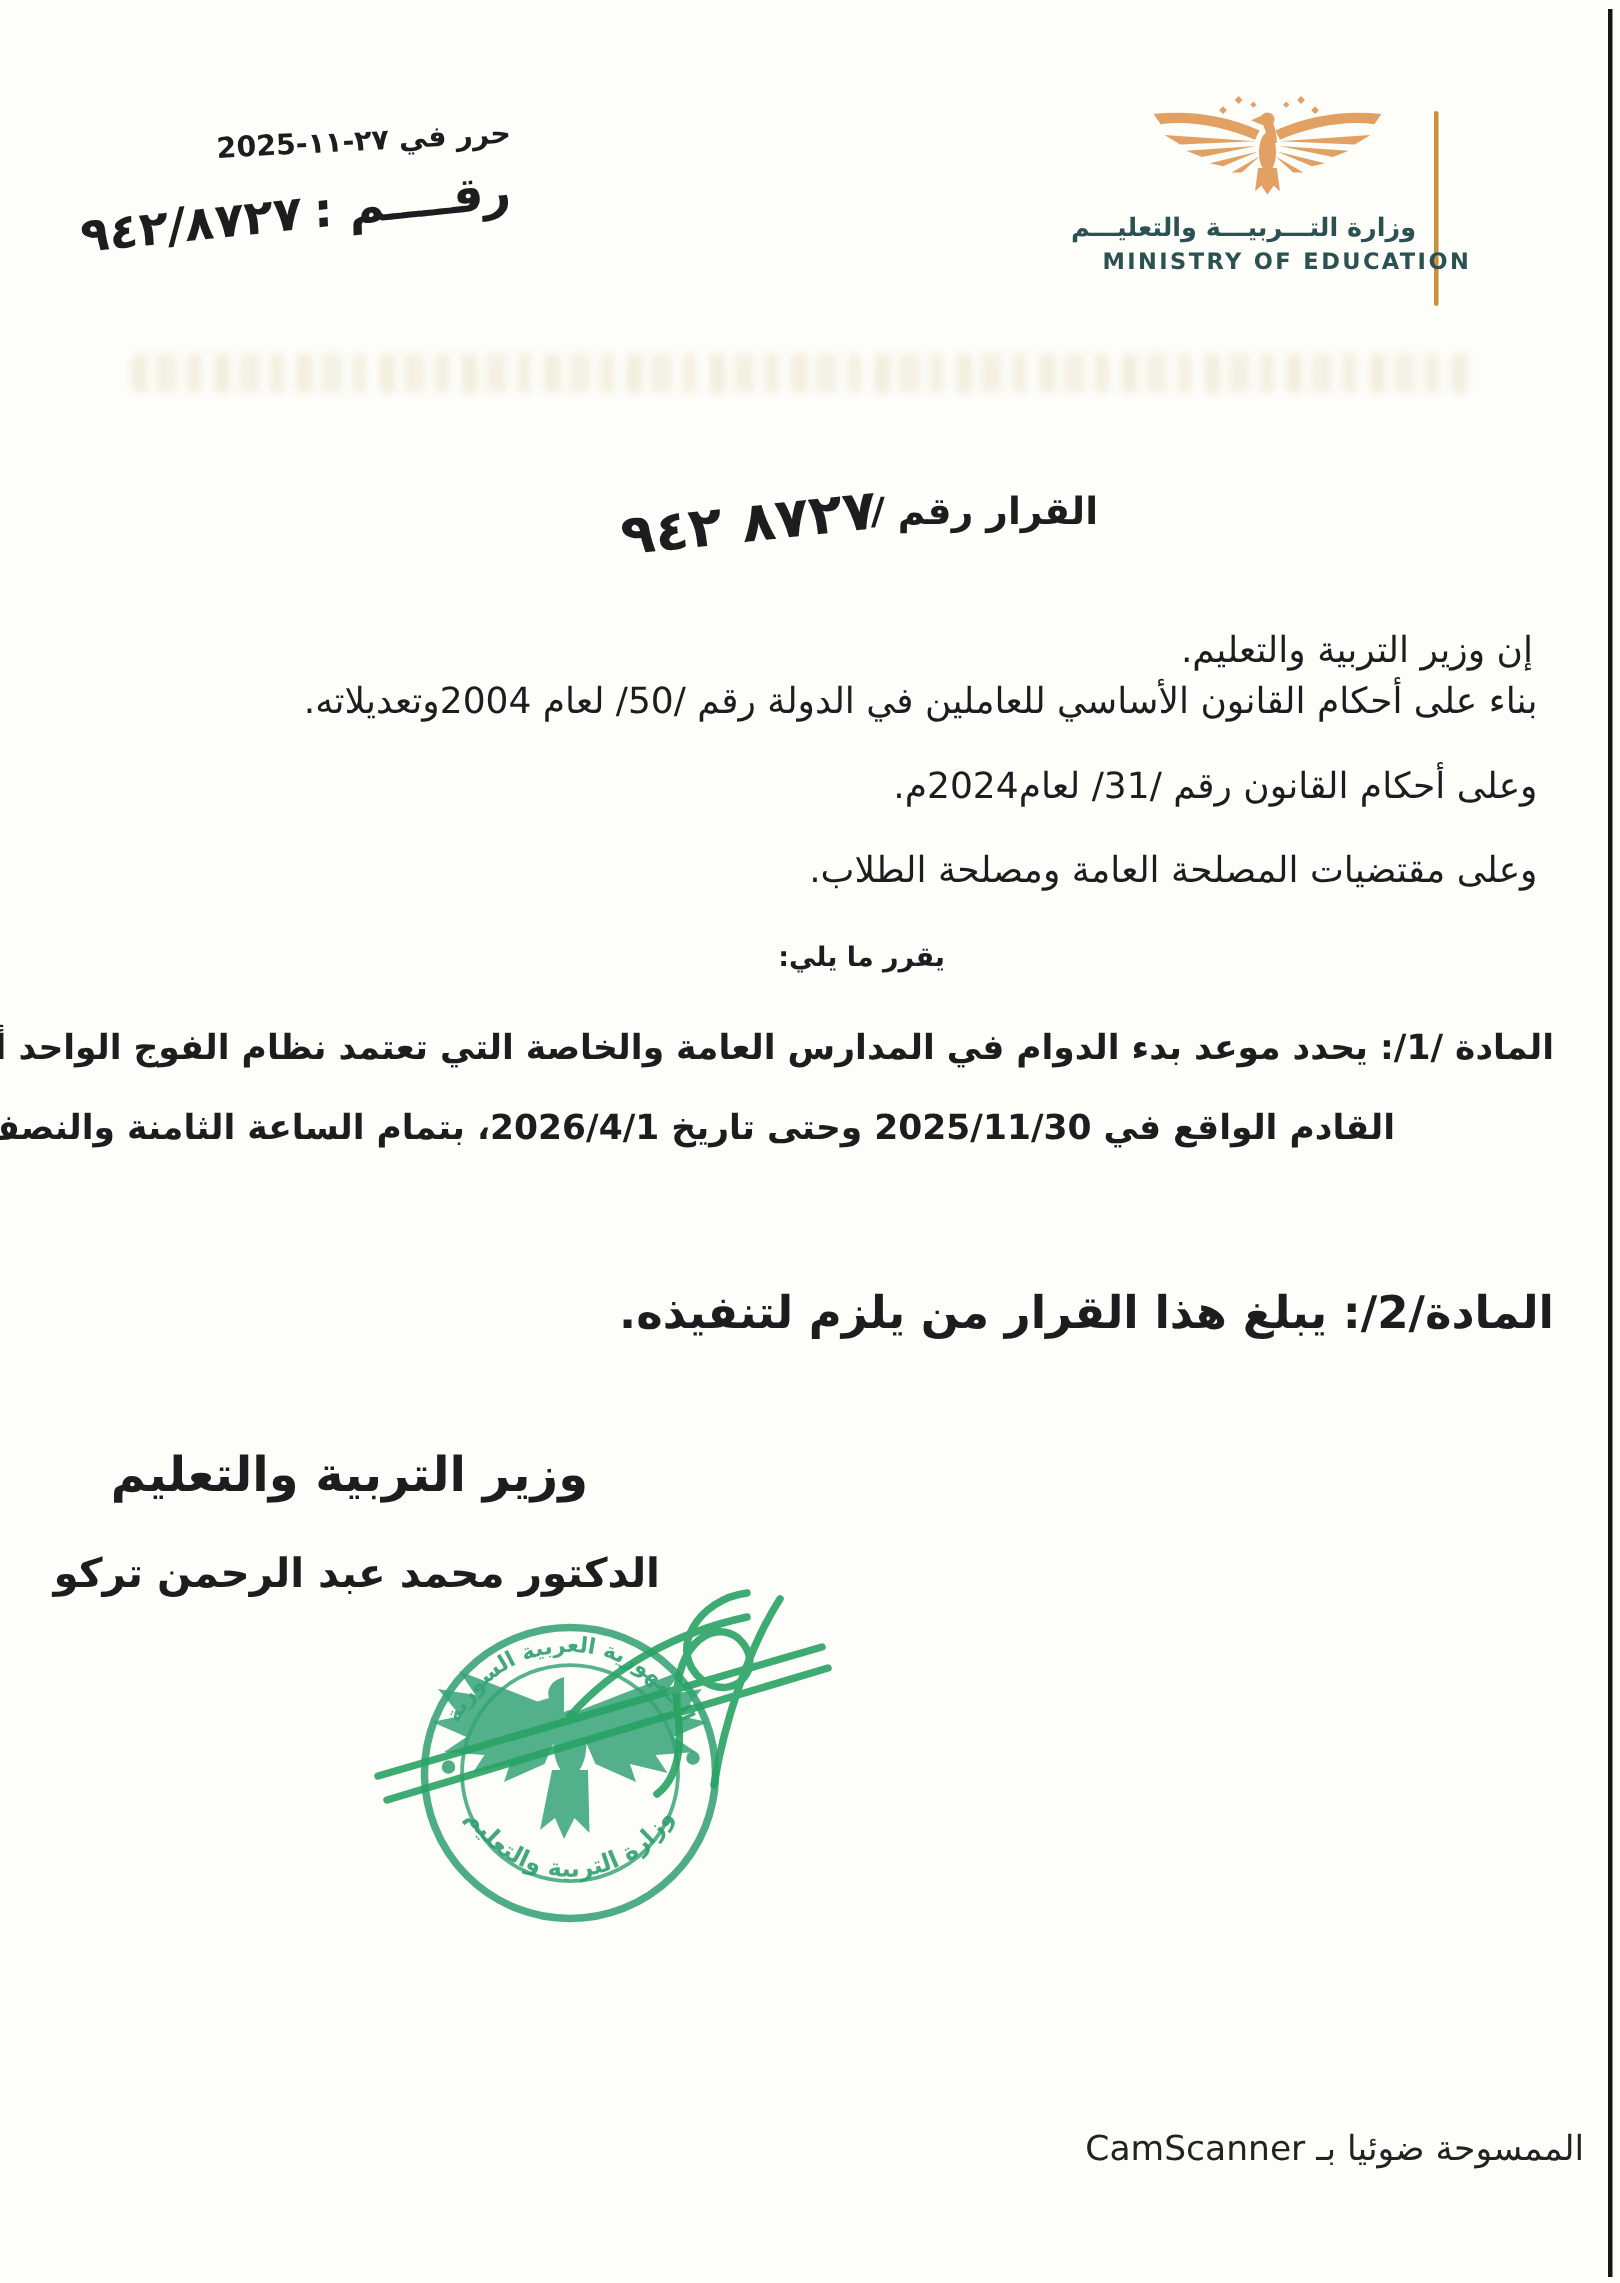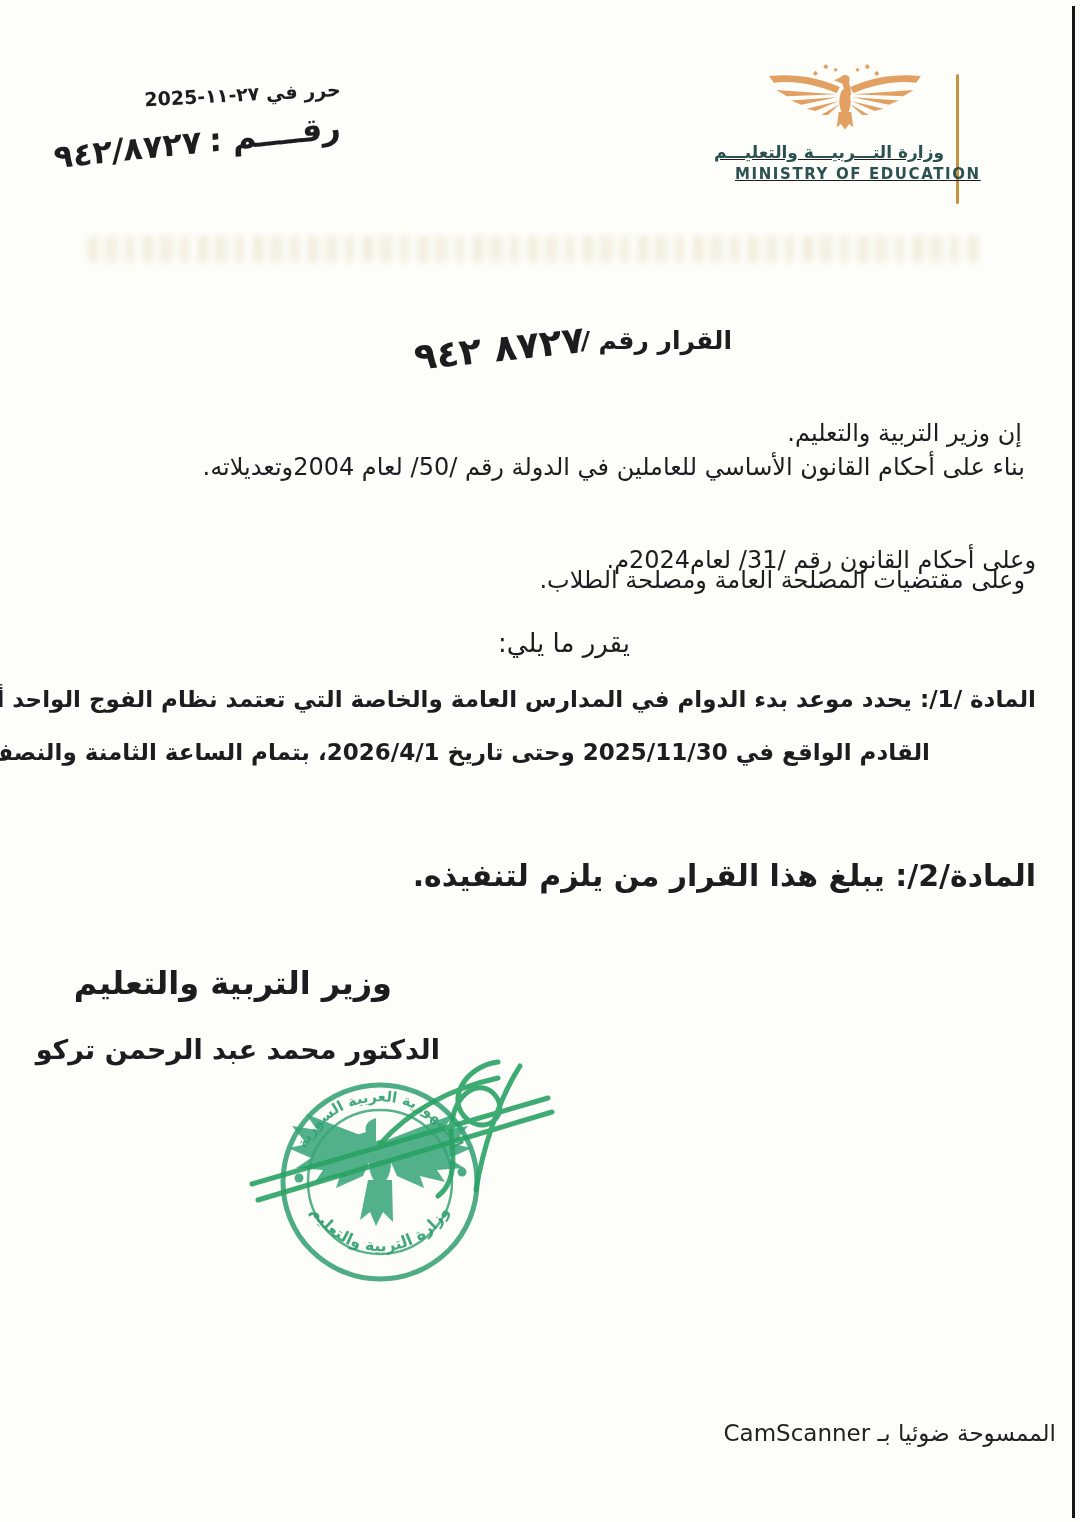--- a/index.html
+++ b/index.html
@@ -30,40 +30,40 @@
     font-size:19px;font-weight:bold;transform:rotate(-3deg);
     transform-origin:right center;letter-spacing:1px;white-space:nowrap;
   }
   .hh-line2{
     margin-top:8px;display:flex;direction:rtl;align-items:center;gap:8px;
     font-size:32px;font-weight:bold;transform:rotate(-6deg) skewX(-4deg);
     transform-origin:right center;white-space:nowrap;
   }
   .hh-num{direction:ltr;unicode-bidi:isolate;letter-spacing:2px;}
   
-  .logo-block{position:absolute;left:700px;top:62px;width:258px;text-align:center;text-decoration:underline;}
+  .logo-block{position:absolute;left:700px;top:62px;width:258px;text-align:center;}
   .logo-eagle{display:block;margin:0 0 2px 60px;}
   .ministry-ar{font-size:17px;font-weight:bold;letter-spacing:.5px;white-space:nowrap;direction:rtl;}
   .ministry-en{font-size:15px;font-weight:bold;letter-spacing:1.6px;white-space:nowrap;margin-top:3px;margin-left:35px;}
   
   .title-row{position:absolute;top:326px;right:348px;display:flex;direction:rtl;align-items:flex-start;white-space:nowrap;}
   .title-typed{font-size:25px;font-weight:bold;}
   .title-hand{
     font-size:37px;font-weight:bold;letter-spacing:3px;
     direction:rtl;unicode-bidi:isolate;
     transform:rotate(-6deg) translateY(-8px);transform-origin:right center;
     margin-right:-4px;
   }
   
   .para{position:absolute;direction:rtl;white-space:nowrap;font-size:24px;}
   .p1{top:419px;right:58px;margin-left:32px;}
   .p2{top:453px;right:55px;}
-  .p3{top:510px;right:44px;margin-top:36px;}
+  .p3{top:510px;right:55px;}
   .p4{top:566px;right:55px;}
-  .res-heading{top:628px;right:450px;font-size:26px;font-weight:normal;}
+  .res-heading{top:628px;right:450px;font-size:18px;font-weight:bold;}
   .a1l1{top:686px;right:44px;font-size:23px;font-weight:bold;}
   .a1l2{top:739px;right:150px;font-size:23px;font-weight:bold;}
   .a2{top:858px;right:44px;font-size:30px;font-weight:bold;}
   
   .sig-title{top:964px;right:688px;font-size:32px;font-weight:bold;}
   .sig-name{top:1034px;right:640px;font-size:27px;font-weight:bold;}
   .stamp-svg{position:absolute;left:230px;top:1048px;}
   
   .footer-note{top:1420px;right:24px;font-size:23px;color:#222;}
 </style>

